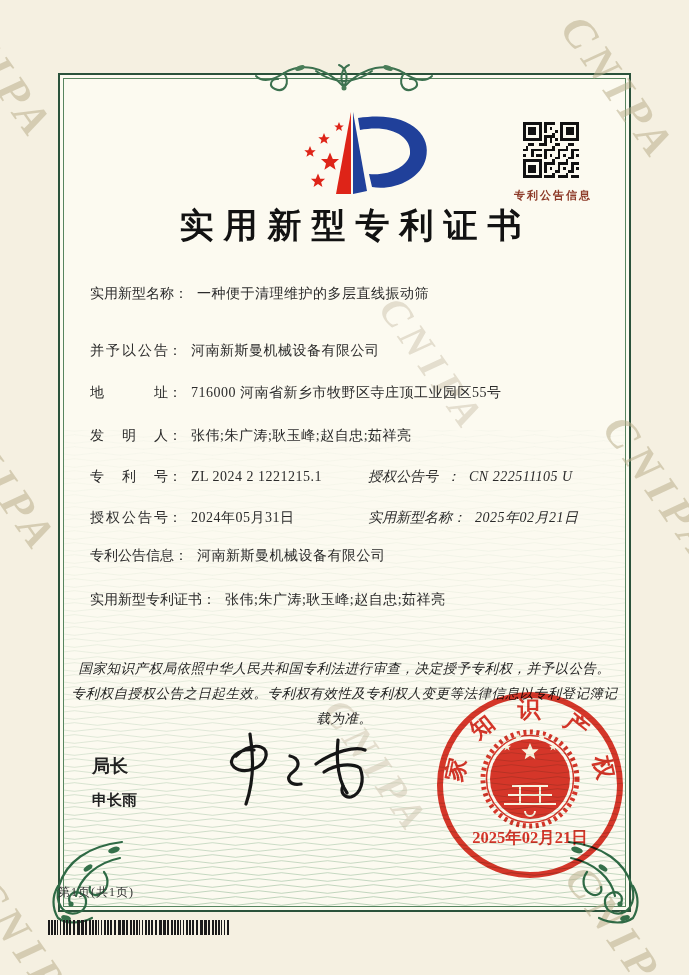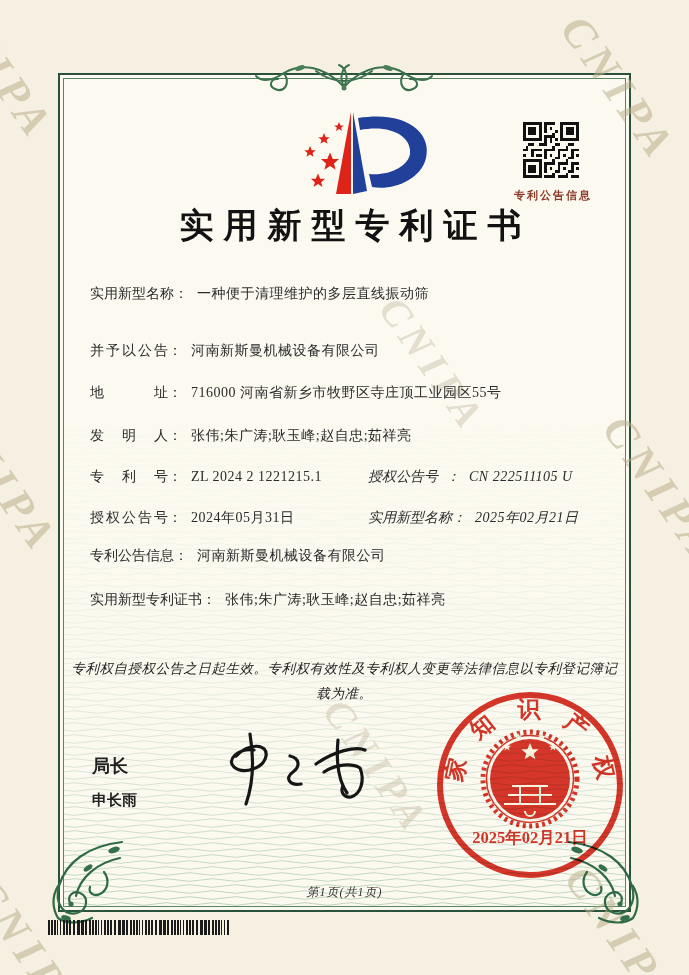--- a/index.html
+++ b/index.html
@@ -47,22 +47,22 @@
   .legal{
     position:absolute;left:68px;top:656px;width:553px;text-align:center;z-index:4;
     font-size:13.5px;font-style:italic;line-height:25px;color:#1f1f1f;letter-spacing:0.5px;
   }
   .director{position:absolute;left:92px;top:754px;z-index:4;font-family:"Liberation Sans","DejaVu Sans",sans-serif;}
   .director .t{font-size:18px;font-weight:bold;color:#222;}
   .director .n{font-size:15px;font-weight:bold;color:#222;margin-top:13px;}
   #signature{position:absolute;left:198px;top:722px;z-index:4;}
   #seal{position:absolute;left:425px;top:680px;z-index:5;mix-blend-mode:multiply;opacity:0.93;}
   .footer{
-    position:absolute;left:58px;top:884px;width:573px;text-align:center;
-    font-size:12px;color:#333;z-index:4;letter-spacing:1px;font-style:italic;
+    position:absolute;left:58px;top:884px;width:573px;text-align:left;
+    font-size:12px;color:#333;z-index:4;letter-spacing:1px;
   }
   #flourish-top{position:absolute;left:254px;top:57px;z-index:4;}
   .corner{position:absolute;top:838px;z-index:4;}
   #corner-l{left:44px;}
   #corner-r{left:563px;transform:scaleX(-1);}
   #barcode{position:absolute;left:48px;top:920px;height:15px;z-index:6;font-size:0;}
   #barcode span{display:inline-block;height:15px;background:#1b1b1b;vertical-align:top;}
 </style>
 </head>
 <body>
@@ -375,20 +375,21 @@
     </div>
     <div class="frow" style="top:547px">
       <span class="flabel nat">专利公告信息</span><span>：</span><span class="fvalue">河南新斯曼机械设备有限公司</span>
     </div>
     <div class="frow" style="top:591px">
       <span class="flabel nat">实用新型专利证书</span><span>：</span><span class="fvalue">张伟;朱广涛;耿玉峰;赵自忠;茹祥亮</span>
     </div>
   </div>
 
   <div class="legal">
+    <div>国家知识产权局依照中华人民共和国专利法进行审查，决定授予专利权，并予以公告。</div>
     <div>专利权自授权公告之日起生效。专利权有效性及专利权人变更等法律信息以专利登记簿记载为准。</div>
   </div>
 
   <div class="director">
     <div class="t">局长</div>
     <div class="n">申长雨</div>
   </div>
 
   <svg id="signature" width="180" height="95" viewBox="0 0 180 95">
     <g fill="none" stroke="#161616" stroke-width="3.2" stroke-linecap="round">

